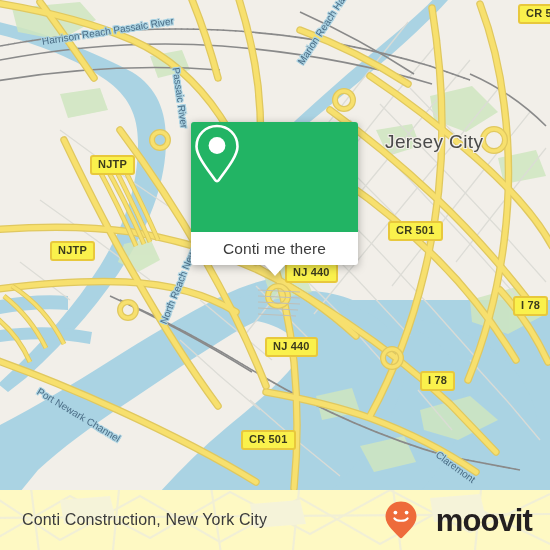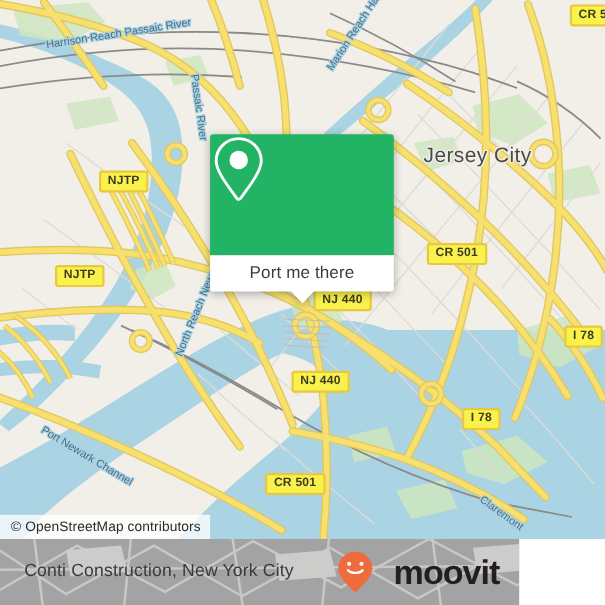--- a/index.html
+++ b/index.html
@@ -45,22 +45,22 @@
               display:flex; align-items:center; justify-content:center; }
   #card .bot{ background:#fff; height:33px; border-radius:0 0 3px 3px;
               display:flex; align-items:center; justify-content:center; }
   #card .bot span{ font-size:15.5px; color:#3c3c3c; letter-spacing:.1px; }
   #card .tail{ position:absolute; left:50%; bottom:-11px; width:0;height:0;
                transform:translateX(-50%);
                border-left:11px solid transparent; border-right:11px solid transparent;
                border-top:12px solid #fff; }
 
   
-  #footer{ position:absolute; left:0; top:490px; width:472px; height:60px;
-           background:#a3a3a3; overflow:hidden; z-index:50; }
+  #footer{ position:absolute; left:0; top:490px; width:550px; height:60px;
+           background:#fef9c3; overflow:hidden; z-index:50; }
   #footer .wm{ position:absolute; left:0; top:0; width:550px; height:60px;
                opacity:.55; }
   #footer .ftitle{ position:absolute; left:22px; top:0; height:60px;
                    display:flex; align-items:center;
                    font-size:16px; color:#3a3a3a; letter-spacing:.15px; }
   #brand{ position:absolute; right:18px; top:0; height:60px;
           display:flex; align-items:center; gap:18px; }
   #brand .bword{ font-size:31px; font-weight:bold; color:#231f20;
                  letter-spacing:-.9px; line-height:31px; }
 </style>
@@ -270,31 +270,30 @@
     <div class="shield" style="left:518px; top:4px;">CR 501</div>
     <div class="shield" style="left:90px;  top:155px;">NJTP</div>
     <div class="shield" style="left:50px;  top:241px;">NJTP</div>
     <div class="shield" style="left:388px; top:221px;">CR 501</div>
     <div class="shield" style="left:285px; top:263px;">NJ 440</div>
     <div class="shield" style="left:265px; top:337px;">NJ 440</div>
     <div class="shield" style="left:513px; top:296px;">I 78</div>
     <div class="shield" style="left:420px; top:371px;">I 78</div>
     <div class="shield" style="left:241px; top:430px;">CR 501</div>
 
-    <div class="osm-attrib">© OpenStreetMap contributors</div>
 
     <div id="card">
       <div class="top">
         <svg width="52" height="64" viewBox="0 0 52 64">
           <path d="M26 4 C14.5 4 5.5 13 5.5 24.4 C5.5 34 17 48 24.3 58.3 C25.1 59.4 26.9 59.4 27.7 58.3 C35 48 46.5 34 46.5 24.4 C46.5 13 37.5 4 26 4 Z" fill="none" stroke="#ffffff" stroke-width="2.6"></path>
           <circle cx="26" cy="23.5" r="8.4" fill="#ffffff"></circle>
         </svg>
       </div>
       <div class="bot">
-        <span>Port me there</span>
+        <span>Conti me there</span>
       </div>
       <div class="tail"></div>
     </div>
   </div>
 
   <div id="footer">
     <svg class="wm" viewBox="0 0 550 60">
       <g stroke="#E8E8E4" stroke-width="2.2" fill="none">
         <path d="M-10,52 L70,6 150,48 230,2 310,44 390,0 470,42 550,4"></path>
         <path d="M-10,4 L60,50 140,6 220,52 300,8 380,54 460,10 550,54"></path>

